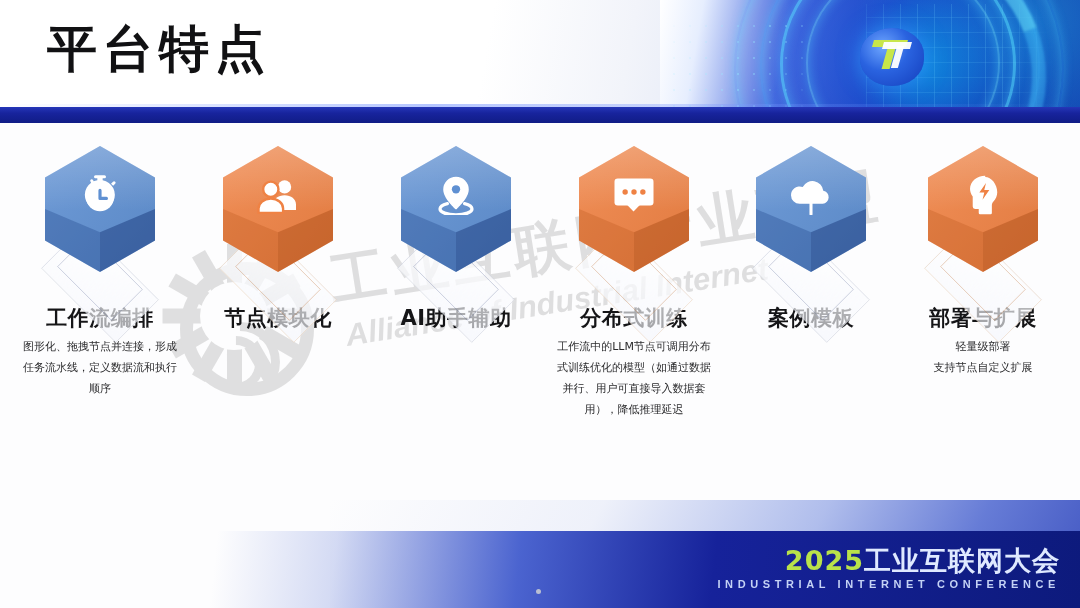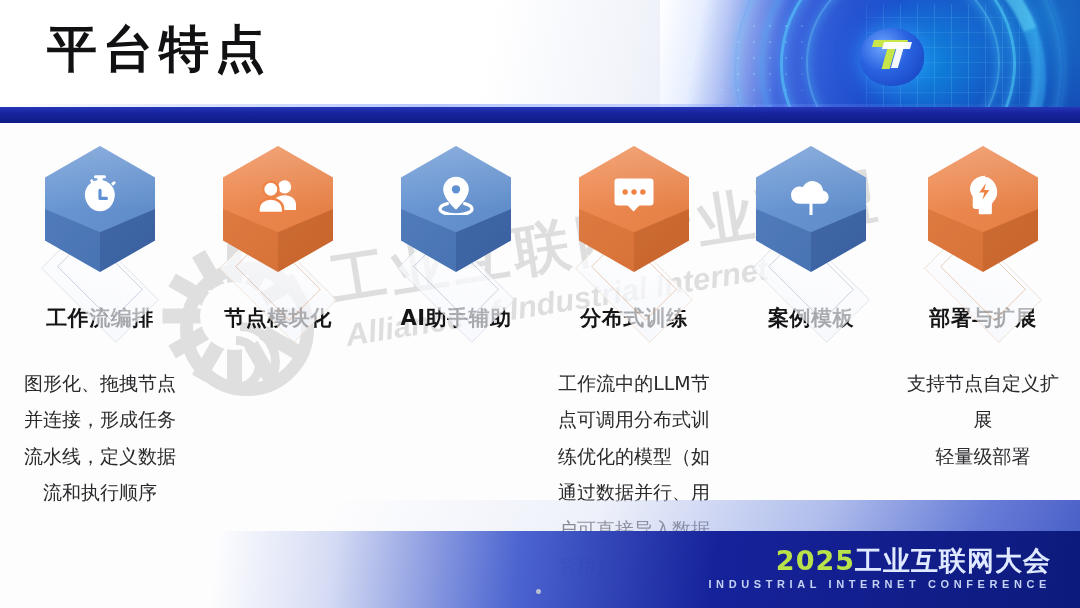--- a/index.html
+++ b/index.html
@@ -136,21 +136,21 @@
     background:linear-gradient(118deg,rgba(255,255,255,0) 0%,rgba(226,231,247,.55) 34%,rgba(150,168,230,.75) 62%,rgba(86,110,210,.9) 82%,rgba(54,76,190,.95) 100%);
   }
   .footer-bar{
     position:absolute;left:0;top:531px;width:1080px;height:77px;
     background:linear-gradient(100deg,#ffffff 0%,#ffffff 24%,#e6eaf7 36%,#6f84d8 54%,#1f2fa8 72%,#11207f 100%);
   }
   .footer-bar.solid{
     background:linear-gradient(96deg,rgba(255,255,255,0) 0%,rgba(255,255,255,0) 20%,rgba(190,200,238,.65) 31%,rgba(66,92,205,.95) 48%,#16229a 66%,#0d1a7c 100%);
   }
   .footer-logo{
-    position:absolute;right:29px;top:547px;text-align:right;
+    position:absolute;right:20px;top:547px;text-align:right;
   }
   .fl-line1{
     font-size:27px;font-weight:700;letter-spacing:1px;line-height:1.05;
     font-family:"DejaVu Sans","Liberation Sans",sans-serif;
     white-space:nowrap;
   }
   .fl-year{color:#b9e24a;}
   .fl-cn{color:#dfe9ff;}
   .fl-line2{
     margin-top:3px;font-size:11px;font-weight:600;letter-spacing:4.6px;color:#c4d2f5;
@@ -224,22 +224,22 @@
     color:#ffffff;
   }
   .glyph svg{display:block;}
 
   .col-title{
     margin-top:14px;text-align:center;
     font-size:21px;font-weight:700;color:#151517;letter-spacing:.5px;
     font-family:"DejaVu Sans","Liberation Sans",sans-serif;
   }
   .col-desc{
-    margin-top:33px;padding:0 8px;text-align:center;
-    font-size:19px;line-height:1.92;color:#2a2a2c;
+    margin-top:4px;padding:0 8px;text-align:center;
+    font-size:11px;line-height:1.92;color:#2a2a2c;
     font-family:"DejaVu Sans","Liberation Sans",sans-serif;
   }
 </style>
 </head>
 <body>
 
 <div id="slide">
 
   <div class="header">
     <div class="header-art">
@@ -400,22 +400,22 @@
             <div class="glyph">
               <svg width="38" height="42" viewBox="0 0 24 26" fill="currentColor">
                 <path d="M13.4 0.8C8.1.8 3.8 4.5 3.8 9.1c0 1.8.6 3.4 1.7 4.8v6.4a1.5 1.5 0 0 0 1.5 1.5h2.3v2.6a.8.8 0 0 0 .8.8h6.7a.8.8 0 0 0 .8-.8v-5c0-.9.4-1.6 1-2.3 1.5-1.6 2.4-3.6 2.4-5.8 0-5.2-3.8-9.7-7.6-9.7z"></path>
                 <path d="M13.9 5.4l-4.2 6h3.1l-1.1 4.6 4.3-6.2h-3.2z" fill="#ef8244"></path>
               </svg>
             </div>
           </div>
         </div>
         <div class="col-title">部署与扩展</div>
         <div class="col-desc">
+          <div>轻量级部署</div>
           <div>支持节点自定义扩展</div>
-          <div>轻量级部署</div>
         </div>
       </div>
     </div>
 
   <div class="bottom-wash"></div>
   <div class="footer-bar solid"></div>
   <div class="footer-logo">
     <div class="fl-line1">
       <span class="fl-year">2025</span><span class="fl-cn">工业互联网大会</span>
     </div>

